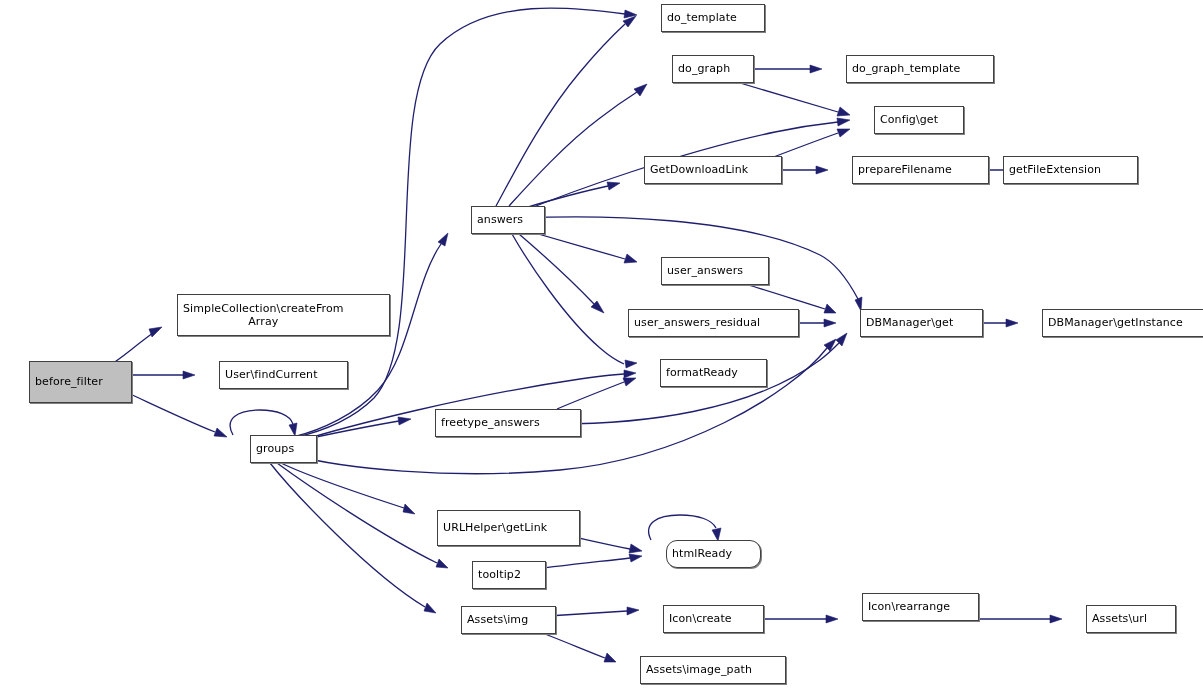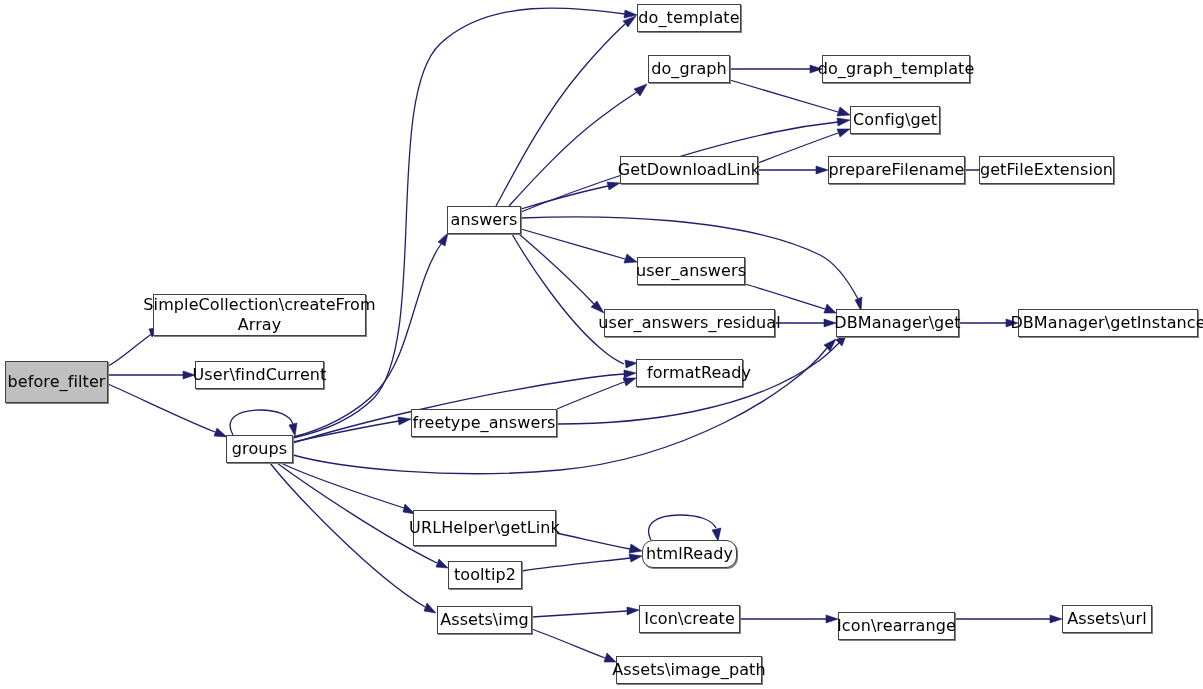--- a/index.html
+++ b/index.html
@@ -34,27 +34,28 @@
     stroke-width: 0.6;
   }
   .nodebox {
     position: absolute;
     box-sizing: border-box;
     border: 1px solid #404040;
     background: #ffffff;
     box-shadow: 1px 1px 0 0 #808080;
     display: flex;
     align-items: center;
-    justify-content: center;
+    justify-content: flex-start;
     text-align: center;
     color: #000000;
-    font-size: 16px;
+    font-size: 11px;
     line-height: 1.22;
     white-space: pre-line;
     letter-spacing: 0.1px;
+    margin-left: 24px;
   }
   .nodebox.highlight {
     background: #bfbfbf;
   }
   .nodebox .nlabel {
     display: block;
     padding: 0 5px;
   }
 </style>
 </head>
@@ -260,24 +261,24 @@
       <div class="nodebox" style="left: 648px; top: 55px; width: 82px; height: 28px;"><span class="nlabel">do_graph</span></div>
       <div class="nodebox" style="left: 822px; top: 55px; width: 148px; height: 28px;"><span class="nlabel">do_graph_template</span></div>
       <div class="nodebox" style="left: 850px; top: 106px; width: 90px; height: 28px;"><span class="nlabel">Config\get</span></div>
       <div class="nodebox" style="left: 620px; top: 156px; width: 138px; height: 28px;"><span class="nlabel">GetDownloadLink</span></div>
       <div class="nodebox" style="left: 828px; top: 156px; width: 137px; height: 28px;"><span class="nlabel">prepareFilename</span></div>
       <div class="nodebox" style="left: 979px; top: 156px; width: 135px; height: 28px;"><span class="nlabel">getFileExtension</span></div>
       <div class="nodebox" style="left: 637px; top: 257px; width: 108px; height: 28px;"><span class="nlabel">user_answers</span></div>
       <div class="nodebox" style="left: 604px; top: 309px; width: 171px; height: 28px;"><span class="nlabel">user_answers_residual</span></div>
       <div class="nodebox" style="left: 836px; top: 309px; width: 123px; height: 28px;"><span class="nlabel">DBManager\get</span></div>
       <div class="nodebox" style="left: 1018px; top: 309px; width: 180px; height: 28px;"><span class="nlabel">DBManager\getInstance</span></div>
-      <div class="nodebox" style="left: 636px; top: 359px; width: 107px; height: 28px; padding-left: 19px;"><span class="nlabel">formatReady</span></div>
+      <div class="nodebox" style="left: 636px; top: 359px; width: 107px; height: 28px;"><span class="nlabel">formatReady</span></div>
       <div class="nodebox" style="left: 411px; top: 409px; width: 146px; height: 28px;"><span class="nlabel">freetype_answers</span></div>
       <div class="nodebox" style="left: 413px; top: 510px; width: 143px; height: 36px;"><span class="nlabel">URLHelper\getLink</span></div>
       <div class="nodebox" style="left: 448px; top: 561px; width: 74px; height: 28px;"><span class="nlabel">tooltip2</span></div>
       <div class="nodebox" style="left: 642px; top: 540px; width: 95px; height: 28px; border-radius: 11px;"><span class="nlabel">htmlReady</span></div>
       <div class="nodebox" style="left: 437px; top: 606px; width: 95px; height: 28px;"><span class="nlabel">Assets\img</span></div>
       <div class="nodebox" style="left: 639px; top: 605px; width: 101px; height: 28px;"><span class="nlabel">Icon\create</span></div>
       <div class="nodebox" style="left: 616px; top: 656px; width: 146px; height: 28px;"><span class="nlabel">Assets\image_path</span></div>
-      <div class="nodebox" style="left: 838px; top: 612px; width: 117px; height: 28px;"><span class="nlabel">Icon\rearrange</span></div>
+      <div class="nodebox" style="left: 838px; top: 593px; width: 117px; height: 28px;"><span class="nlabel">Icon\rearrange</span></div>
       <div class="nodebox" style="left: 1062px; top: 605px; width: 90px; height: 28px;"><span class="nlabel">Assets\url</span></div>
     </div>
 </div>
 
 </body></html>

